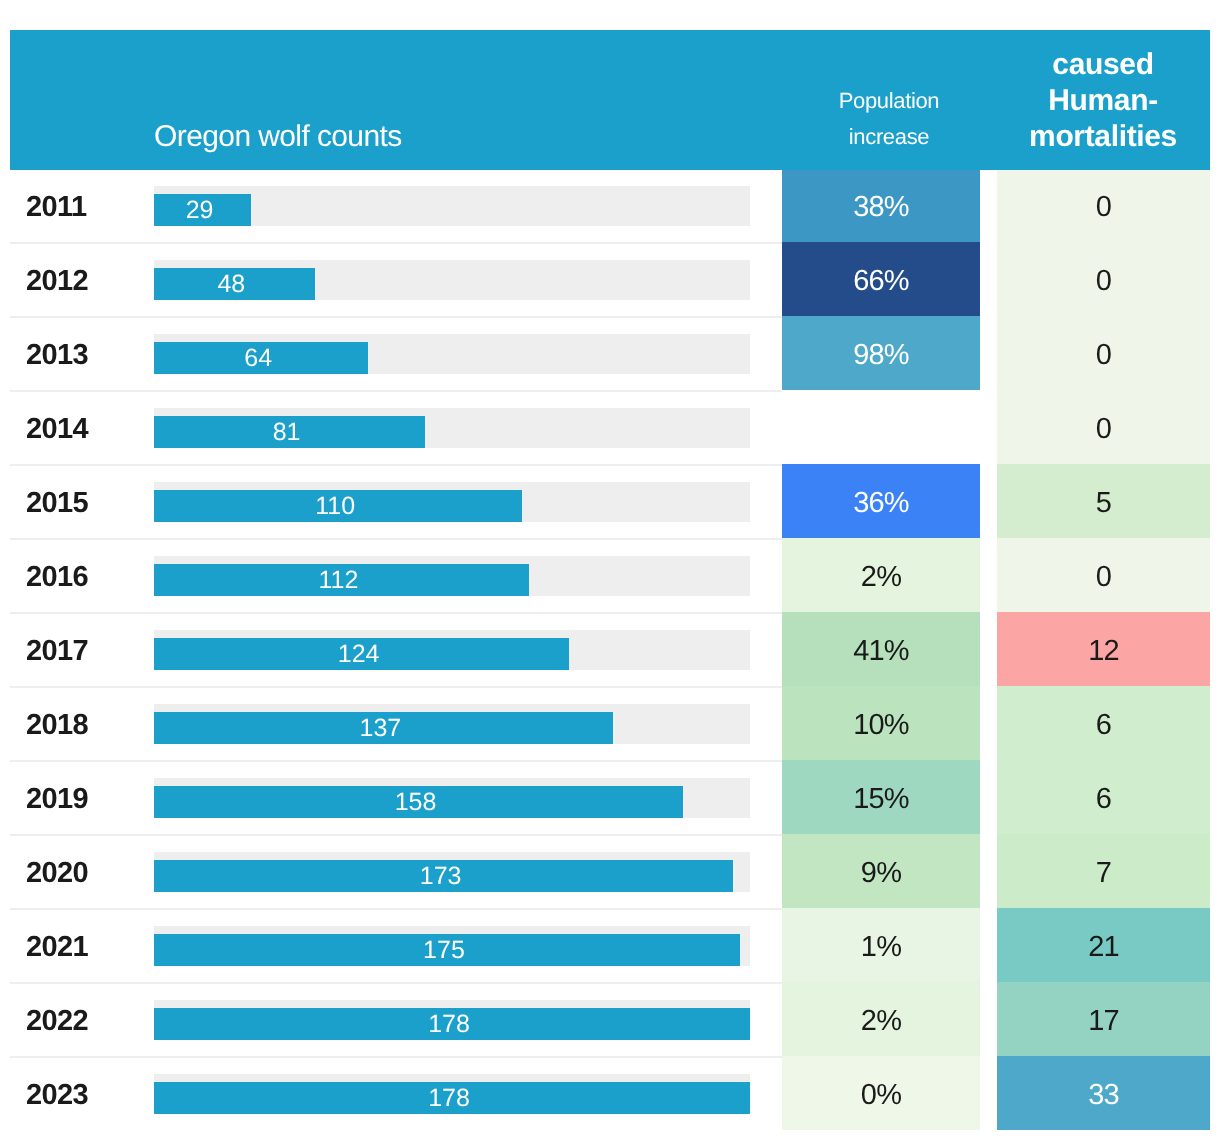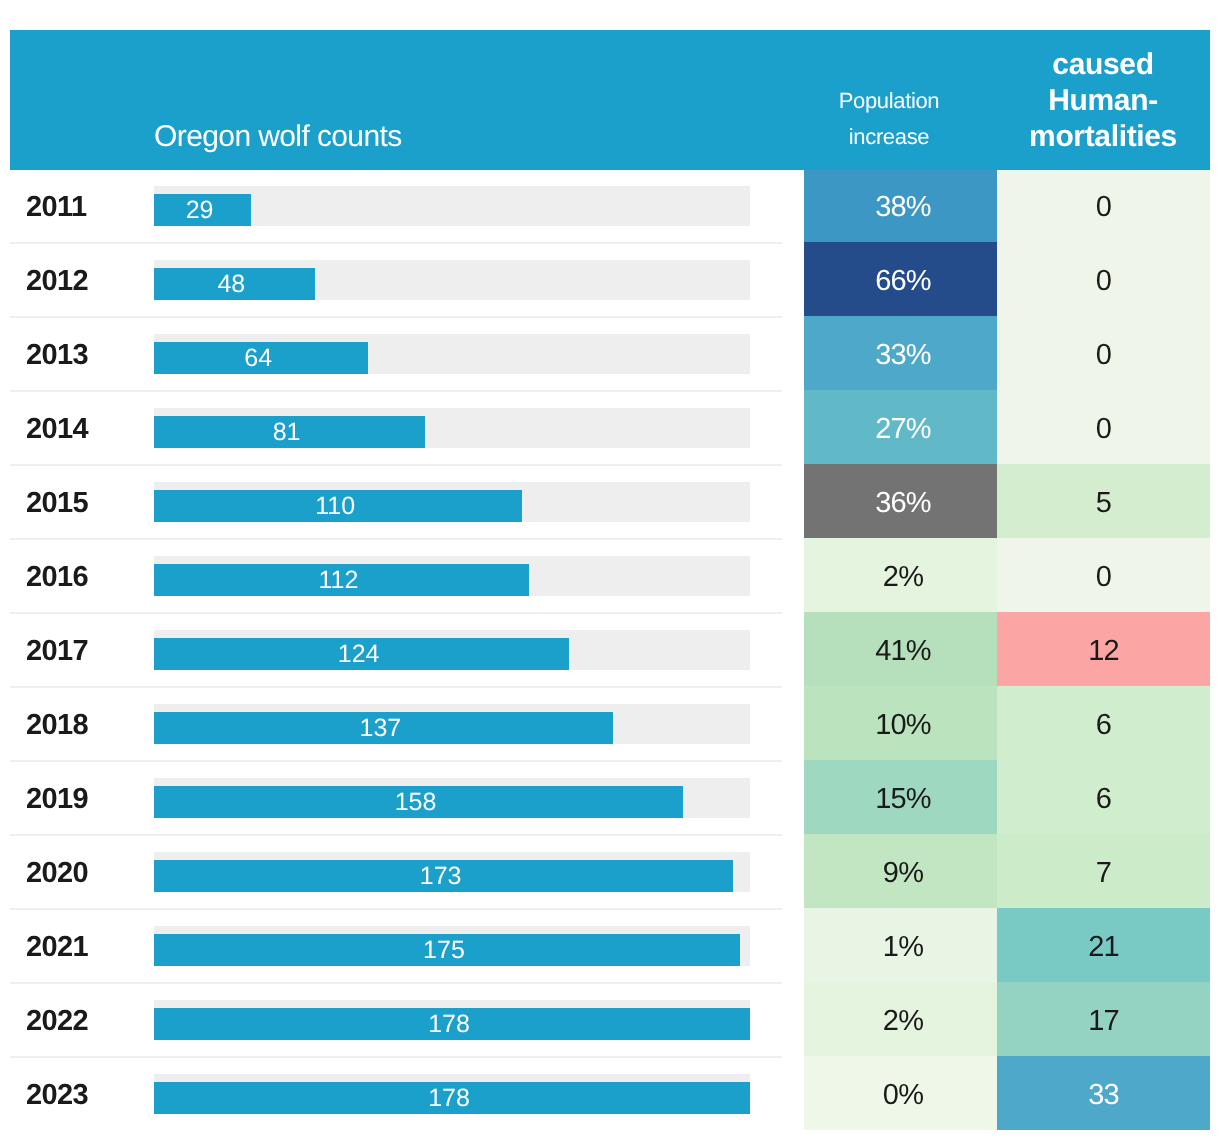--- a/index.html
+++ b/index.html
@@ -109,21 +109,21 @@
     height: 74px;
     width: 214px;
     display: flex;
     align-items: center;
     justify-content: center;
     font-size: 29px;
     letter-spacing: -0.8px;
     box-sizing: border-box;
     padding-top: 4px;
   }
-  .c-pop { left: 772px; width: 198px; margin-left: 22px; }
+  .c-pop { left: 772px; width: 198px; }
   .c-mort { left: 987px; width: 213px; }
 </style>
 </head>
 <body>
 
 <div id="table">
   <div class="thead">
     <div class="th-bar">Oregon wolf counts</div>
     <div class="th-pop">
       <div>Population</div>
@@ -152,43 +152,42 @@
         <div class="c-val c-mort" style="background:#EFF6E9;color:#1a1a1a">0</div>
         <div class="c-year">2012</div>
         <div class="track">
           <div class="fill" style="width:26.96629213483146%">
             <span>48</span>
           </div>
         </div>
         <div class="rowline"></div>
       </div>
       <div class="row">
-        <div class="c-val c-pop" style="background:#4DA8C9;color:#ffffff">33%</div>
+        <div class="c-val c-pop" style="background:#4DA8C9;color:#ffffff">98%</div>
         <div class="c-val c-mort" style="background:#EFF6E9;color:#1a1a1a">0</div>
         <div class="c-year">2013</div>
         <div class="track">
           <div class="fill" style="width:35.95505617977528%">
             <span>64</span>
           </div>
         </div>
         <div class="rowline"></div>
       </div>
       <div class="row">
-        <div class="c-val c-pop" style="background:#61B9C8;color:#ffffff">27%</div>
         <div class="c-val c-mort" style="background:#EFF6E9;color:#1a1a1a">0</div>
         <div class="c-year">2014</div>
         <div class="track">
           <div class="fill" style="width:45.50561797752809%">
             <span>81</span>
           </div>
         </div>
         <div class="rowline"></div>
       </div>
       <div class="row">
-        <div class="c-val c-pop" style="background:#737373;color:#ffffff">36%</div>
+        <div class="c-val c-pop" style="background:#3b82f6;color:#ffffff">36%</div>
         <div class="c-val c-mort" style="background:#D5EDCF;color:#1a1a1a">5</div>
         <div class="c-year">2015</div>
         <div class="track">
           <div class="fill" style="width:61.79775280898876%">
             <span>110</span>
           </div>
         </div>
         <div class="rowline"></div>
       </div>
       <div class="row">

